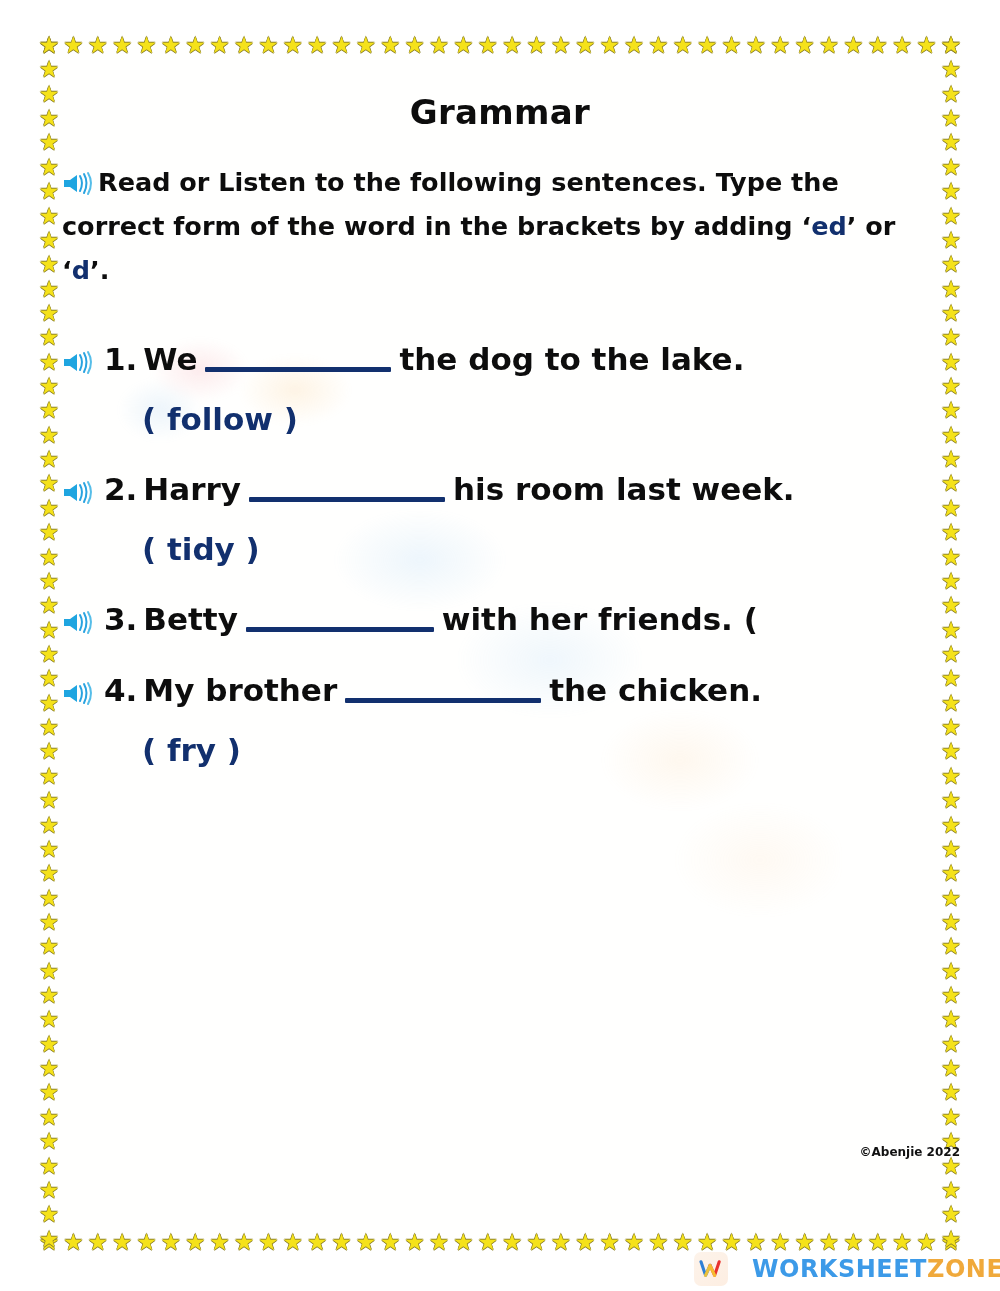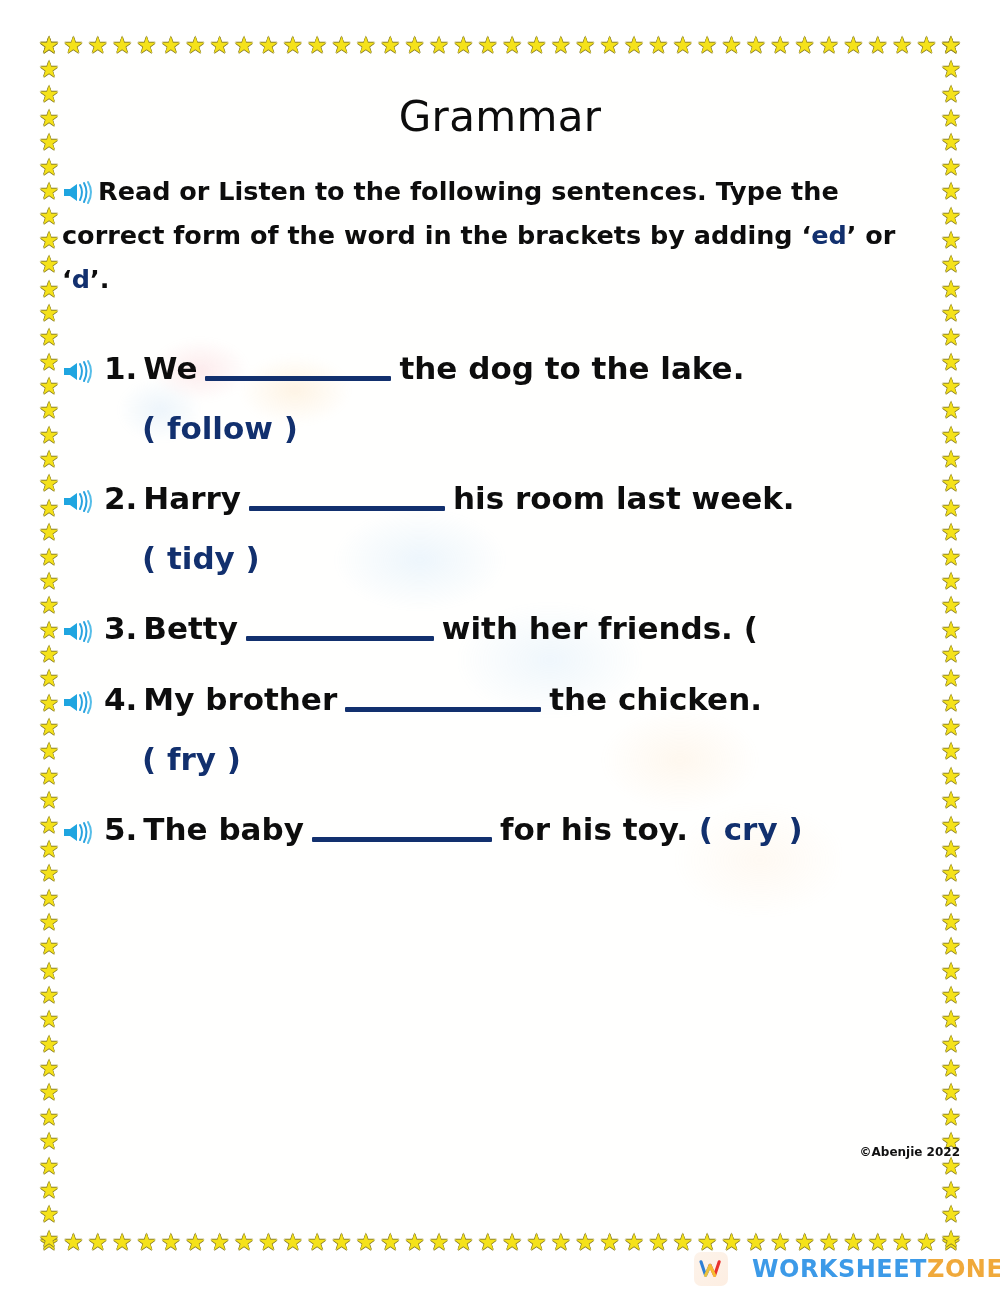--- a/index.html
+++ b/index.html
@@ -90,22 +90,22 @@
   .content {
     position: absolute;
     left: 62px;
     top: 70px;
     width: 876px;
   }
 
   .title {
     text-align: center;
     font-family: "DejaVu Sans", sans-serif;
-    font-weight: normal;
-    font-size: 42px;
+    font-weight: bold;
+    font-size: 34px;
     color: #0d0d0d;
     letter-spacing: 0.3px;
     margin: 22px 0 0 0;
   }
   .subtitle {
     text-align: center;
     font-family: "DejaVu Sans", sans-serif;
     font-weight: bold;
     font-size: 36px;
     color: #12306e;
@@ -444,29 +444,20 @@
   </span><span class="num">3.</span><span>Betty</span><span class="blank b3"></span><span>with her friends. (</span></div>
         <div class="q">
   <span class="speaker">
     <svg viewBox="0 0 34 26" width="34" height="26" aria-hidden="true">
       <path d="M2 10 L2 17 L8 17 L15 22 L15 5 L8 10 Z" fill="#1fa5e0"></path>
       <path d="M18 6 Q22 13 18 21" stroke="#29a3e0" stroke-width="2" fill="none" stroke-linecap="round"></path>
       <path d="M22 4 Q27 13 22 23" stroke="#29a3e0" stroke-width="2" fill="none" stroke-linecap="round"></path>
       <path d="M26 3 Q32 13 26 24" stroke="#55bde8" stroke-width="2" fill="none" stroke-linecap="round"></path>
     </svg>
   </span><span class="num">4.</span><span>My brother</span><span class="blank b4"></span><span>the chicken.</span><span class="second-line word">( fry )</span></div>
-        <div class="q">
-  <span class="speaker">
-    <svg viewBox="0 0 34 26" width="34" height="26" aria-hidden="true">
-      <path d="M2 10 L2 17 L8 17 L15 22 L15 5 L8 10 Z" fill="#1fa5e0"></path>
-      <path d="M18 6 Q22 13 18 21" stroke="#29a3e0" stroke-width="2" fill="none" stroke-linecap="round"></path>
-      <path d="M22 4 Q27 13 22 23" stroke="#29a3e0" stroke-width="2" fill="none" stroke-linecap="round"></path>
-      <path d="M26 3 Q32 13 26 24" stroke="#55bde8" stroke-width="2" fill="none" stroke-linecap="round"></path>
-    </svg>
-  </span><span class="num">5.</span><span>The baby</span><span class="blank b5"></span><span>for his toy.</span> <span class="word">( cry )</span></div>
       </div>
 
   </div>
 
   <div class="copyright">©Abenjie 2022</div>
 
   <div class="brand">
     <div class="brand-mark">
       <svg viewBox="0 0 28 22" width="26" height="20" aria-hidden="true">
         <path d="M3 3 L8 18 L13 7" stroke="#2f7fd6" stroke-width="3.4" fill="none" stroke-linecap="round" stroke-linejoin="round"></path>

